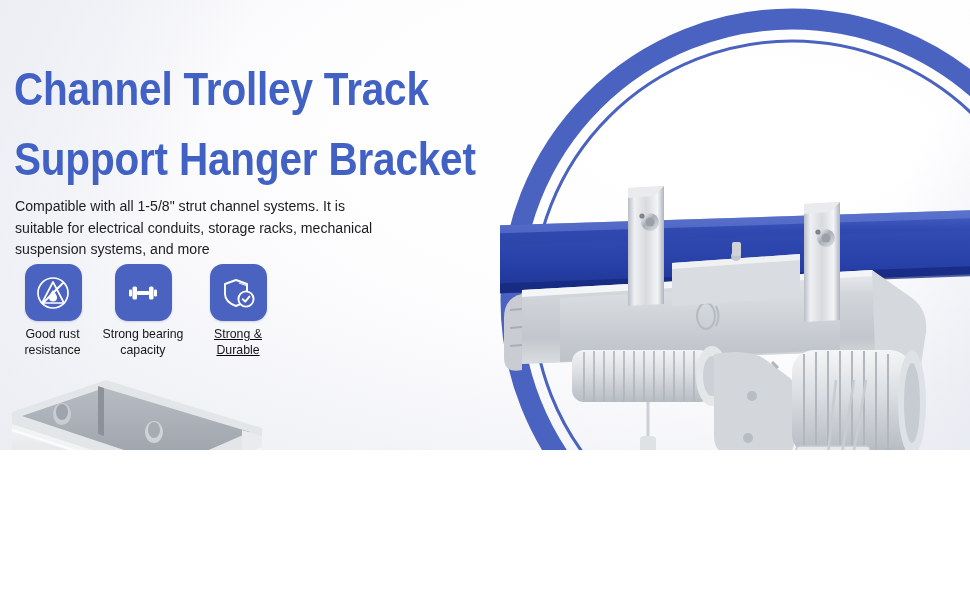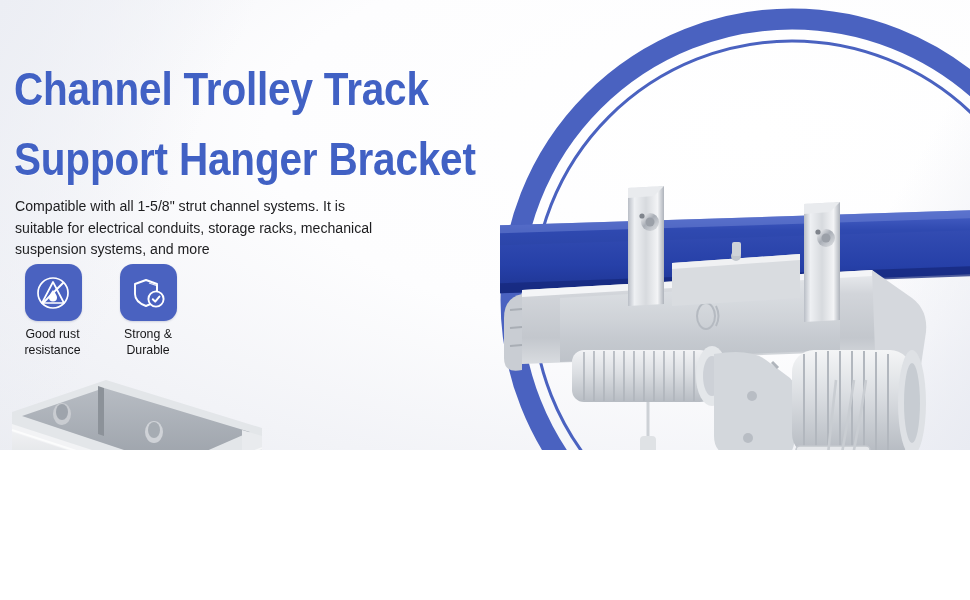--- a/index.html
+++ b/index.html
@@ -62,21 +62,21 @@
     width: 370px;
     display: flex;
     align-items: center;
   }
   .feature {
     width: 90px;
     display: flex;
     flex-direction: column;
     align-items: center;
   }
-  .feature.wide { width: 100px; }
+  .feature.wide { width: 100px; text-decoration: underline; }
   .tile {
     width: 57px;
     height: 57px;
     border-radius: 13px;
     background: #4a62c0;
     display: flex;
     align-items: center;
     justify-content: center;
     box-shadow: 0 1px 2px rgba(40,50,110,.18);
   }
@@ -296,20 +296,35 @@
           <path d="M20 17 q-4 5 -4 7.5 a4 4 0 0 0 8 0 Q24 22 20 17 z" fill="#ffffff"></path>
           <line x1="9.5" y1="30.5" x2="30.5" y2="9.5" stroke="#ffffff" stroke-width="1.9"></line>
         </svg>
       </div>
       <div class="feature-label">
         <span>Good rust</span><br>
         <span>resistance</span>
       </div>
     </div>
 
+    <div class="feature">
+      <div class="tile">
+        <svg width="40" height="40" viewBox="0 0 40 40">
+          <rect x="14" y="18" width="12" height="4" rx="1" fill="#ffffff"></rect>
+          <rect x="9.5" y="13.5" width="4.5" height="13" rx="1.6" fill="#ffffff"></rect>
+          <rect x="26" y="13.5" width="4.5" height="13" rx="1.6" fill="#ffffff"></rect>
+          <rect x="6" y="16.5" width="3" height="7" rx="1.2" fill="#ffffff"></rect>
+          <rect x="31" y="16.5" width="3" height="7" rx="1.2" fill="#ffffff"></rect>
+        </svg>
+      </div>
+      <div class="feature-label">
+        <span>Strong bearing</span><br>
+        <span>capacity</span>
+      </div>
+    </div>
 
 
     <div class="feature wide">
       <div class="tile">
         <svg width="40" height="40" viewBox="0 0 40 40">
           <path d="M18 7 L29 11 L29 21 q0 8 -11 12 Q7 29 7 21 L7 11 Z" fill="none" stroke="#ffffff" stroke-width="1.9" stroke-linejoin="round"></path>
           <path d="M21 10 L29 12.8 L29 21 q0 7 -8 10.8" fill="none" stroke="#ffffff" stroke-width="1.2" opacity="0.85"></path>
           <circle cx="28" cy="26" r="7.6" fill="#4a62c0" stroke="#ffffff" stroke-width="1.9"></circle>
           <path d="M24.8 26.2 L27.2 28.6 L31.4 23.6" fill="none" stroke="#ffffff" stroke-width="2" stroke-linecap="round" stroke-linejoin="round"></path>
         </svg>

